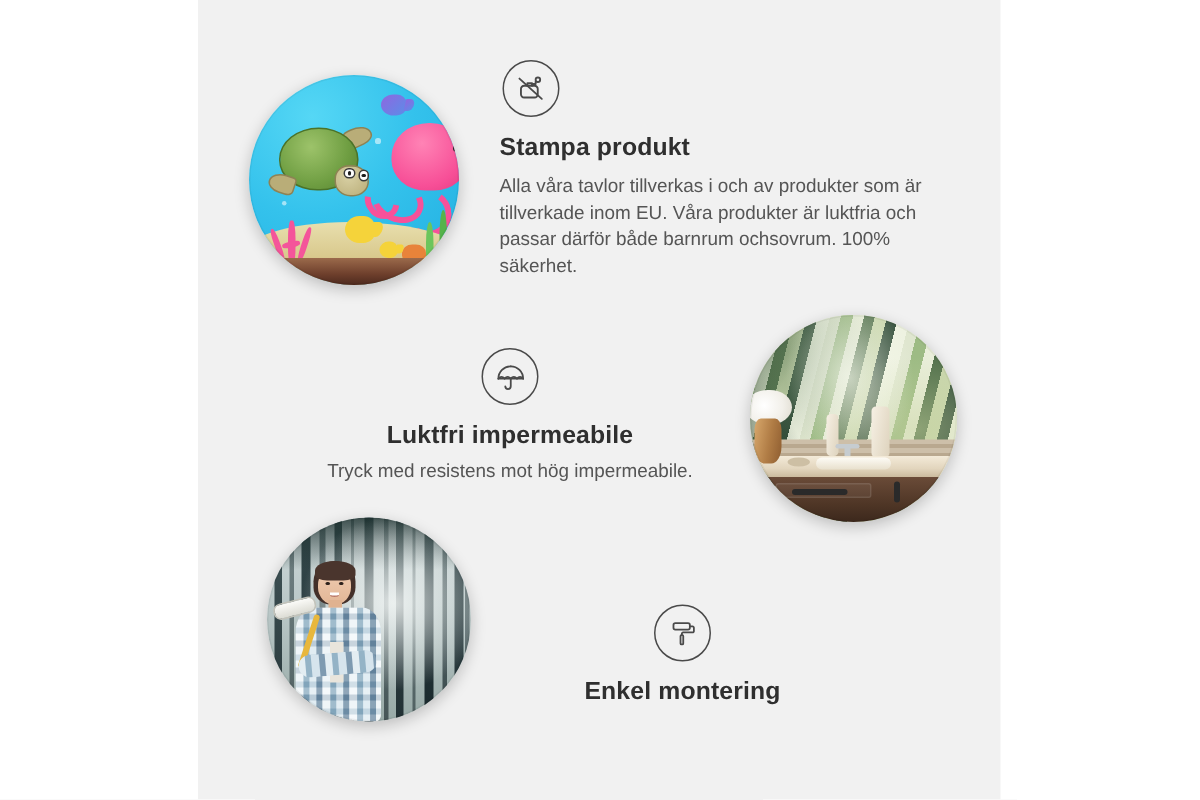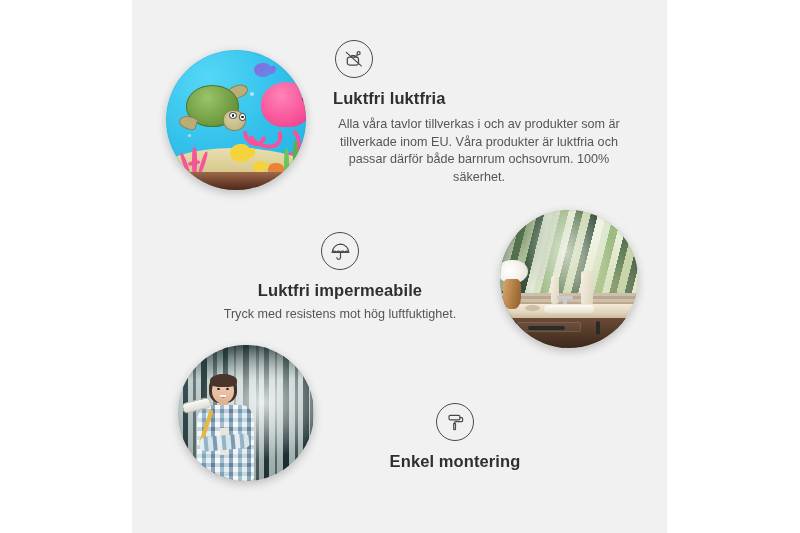--- a/index.html
+++ b/index.html
@@ -64,21 +64,20 @@
     color: #2f2f2f;
     letter-spacing: 0.1px;
     line-height: 1.25;
     white-space: nowrap;
   }
 
   .feature-body {
     font-size: 12.6px;
     color: #555555;
     line-height: 1.42;
-    text-align: center;
   }
 
   
   #block-1 .feature-text { left: 0; top: 0; width: 296px; text-align: left; }
   #block-1 .icon-badge   { margin-left: 2px; }
   #block-1 .feature-title{ margin-top: 10px; }
   #block-1 .feature-body { margin-top: 7px; width: 292px; }
 
   
   #block-2 .feature-text { width: 260px; text-align: center; }
@@ -458,21 +457,21 @@
                    a2.1 2.1 0 0 1 -2.1 2.1 h-7.0
                    a2.1 2.1 0 0 1 -2.1 -2.1 v-3.6
                    a2.1 2.1 0 0 1 2.1 -2.1 z"></path>
           <path d="M9.6 10.2 v-1.7 h3.1 v1.7"></path>
           <path d="M12.7 9.0 h2.4 v-1.6"></path>
           <circle cx="16.6" cy="6.2" r="1.5"></circle>
           <path d="M4.3 5.4 L19.2 18.9"></path>
         </svg>
       </div>
 
-      <div class="feature-title">Luktfri luktfria</div>
+      <div class="feature-title">Stampa produkt</div>
 
       <div class="feature-body">Alla våra tavlor tillverkas i och av produkter som är tillverkade inom EU. Våra produkter är luktfria och passar därför både barnrum ochsovrum. 100% säkerhet.</div>
     </div>
   </div>
 
   <div class="photo-circle" id="photo-2" style="left:500px; top:210px; width:138px; height:138px;">
     <div class="art">
       <div class="bath-wall"></div>
       <div class="bath-wall-blur"></div>
       <div class="bath-backsplash"></div>
@@ -499,21 +498,21 @@
           <path d="M3.4 13.0 a8.6 8.6 0 0 1 17.2 0 z"></path>
           <path d="M3.4 13.0 q2.15 -2.6 4.3 0 q2.15 -2.6 4.3 0
                    q2.15 -2.6 4.3 0 q2.15 -2.6 4.3 0"></path>
           <path d="M12 4.4 v0"></path>
           <path d="M12 13.0 v5.3 a1.9 1.9 0 0 1 -3.8 0"></path>
         </svg>
       </div>
 
       <div class="feature-title">Luktfri impermeabile</div>
 
-      <div class="feature-body">Tryck med resistens mot hög luftfuktighet.</div>
+      <div class="feature-body">Tryck med resistens mot hög impermeabile.</div>
     </div>
   </div>
 
   <div class="photo-circle" id="photo-3" style="left:178px; top:345px; width:136px; height:136px;">
     <div class="art">
       <div class="forest-bg"></div>
       <div class="trees">
         <i></i>
           <i></i>
           <i></i>

